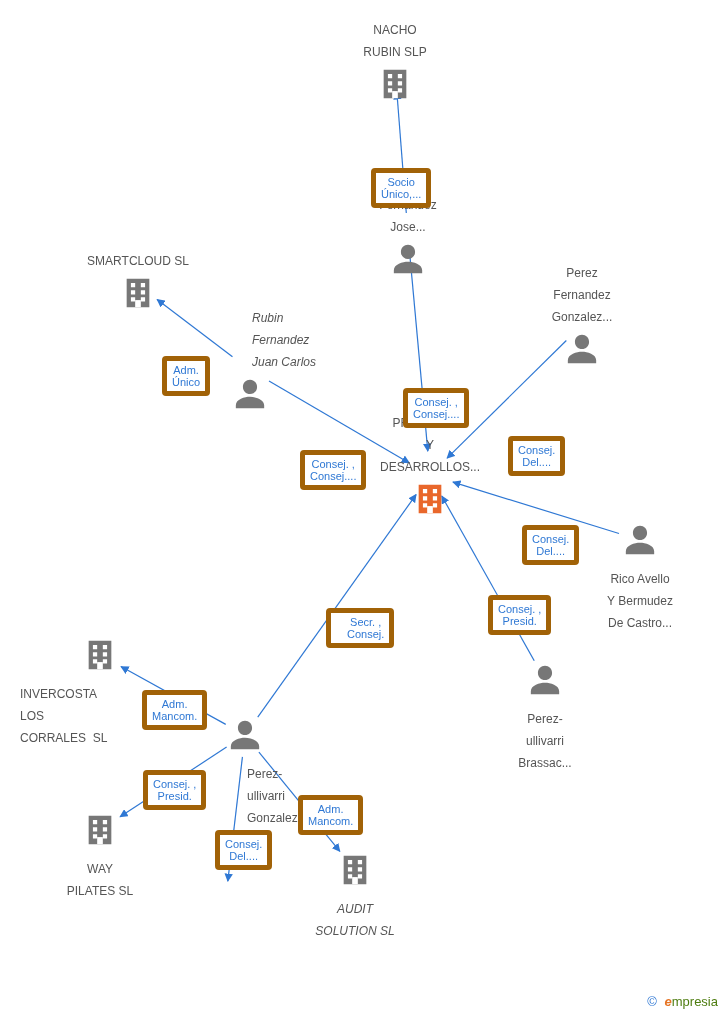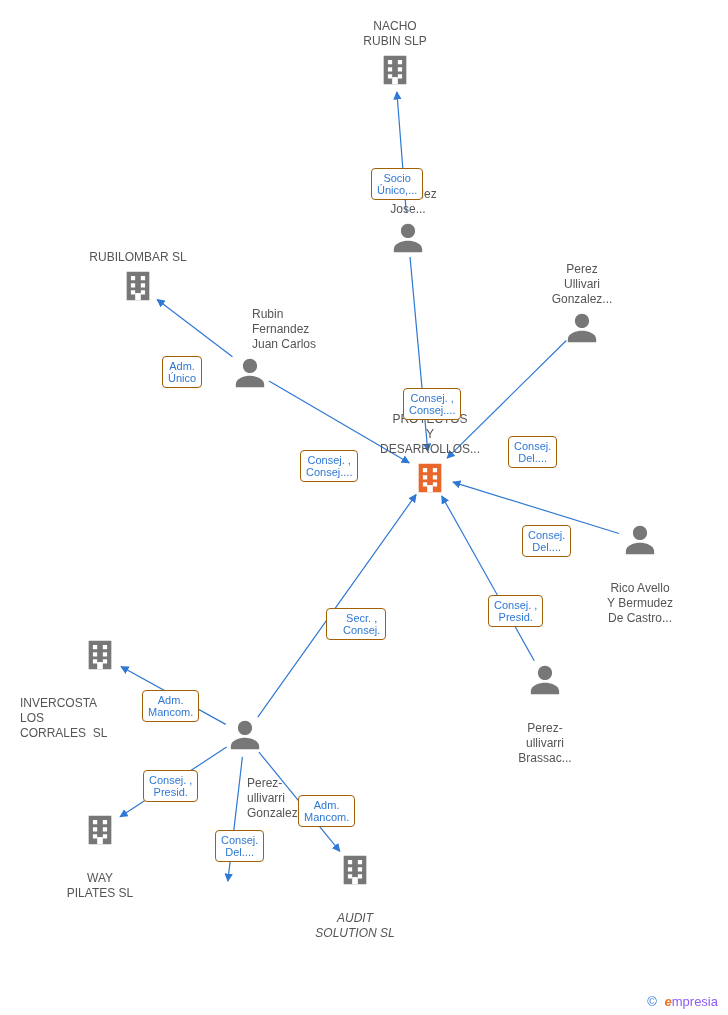--- a/index.html
+++ b/index.html
@@ -1,27 +1,27 @@
 <!DOCTYPE html>
 <html><head>
 <meta charset="utf-8">
 <style>
   html,body{margin:0;padding:0;width:728px;height:1015px;font-family:Arial,Helvetica,sans-serif;background:#fff;color:#555;}
   .canvas{position:relative;width:728px;height:1015px;}
-  .node{position:absolute;text-align:center;font-size:12px;line-height:15px;}
+  .node{position:absolute;text-align:center;font-size:12px;line-height:22px;}
   .node .label{display:block;margin-bottom:4px;white-space:pre;}
-  .node.below .label{margin-top:20px;margin-bottom:0;}
+  .node.below .label{margin-top:4px;margin-bottom:0;}
   .icon-company,.icon-person{display:inline-block;}
   .icon-company svg,.icon-person svg{display:block;margin:0 auto;}
-  .edge-label{position:absolute;font-size:11px;line-height:12px;color:#2f78d4;border:1px solid #a16207;border-radius:4px;padding:3px 5px;background:#fff;text-align:center;white-space:pre;}
+  .edge-label{position:absolute;font-size:11px;line-height:12px;color:#2f78d4;border:5px solid #a16207;border-radius:4px;padding:3px 5px;background:#fff;text-align:center;white-space:pre;}
   svg.lines{position:absolute;left:0;top:0;pointer-events:none;}
   .footer{position:absolute;right:10px;bottom:6px;font-size:13px;}
   .footer .copy{color:#2f78d4;margin-right:4px;}
   .footer .e{color:#e67424;font-style:italic;font-weight:bold;}
-  .footer .rest{color:#8b5cf6;}
+  .footer .rest{color:#4d7c0f;}
 </style>
 </head>
 <body>
 
 <div class="canvas" id="canvas">
   <svg class="lines" id="lines" width="728" height="1015">
     <defs>
       <marker id="arrow" viewBox="0 0 10 10" refX="9" refY="5" markerWidth="7" markerHeight="7" orient="auto-start-reverse">
         <path d="M 0 0 L 10 5 L 0 10 z" fill="#2f78d4"></path>
       </marker>
@@ -47,32 +47,32 @@
 RUBIN SLP</span><span class="icon-company"><svg width="34" height="34" viewBox="0 0 24 24">
           <path fill="#777" d="M4 2h16v20H4z M7 5h3v3H7z M14 5h3v3h-3z M7 10h3v3H7z M14 10h3v3h-3z M7 15h3v3H7z M14 15h3v3h-3z M10 18h4v4h-4z"></path>
           <path fill="#fff" d="M7 5h3v3H7z M14 5h3v3h-3z M7 10h3v3H7z M14 10h3v3h-3z M7 15h3v3H7z M14 15h3v3h-3z"></path>
           <rect x="10" y="17" width="4" height="5" fill="#fff"></rect>
         </svg></span></div>
     <div class="node" style="left: 348px; width: 120px; top: 172px;"><span class="label">Rubin
 Fernandez
 Jose...</span><span class="icon-person"><svg width="34" height="34" viewBox="0 0 24 24">
           <path fill="#777" d="M12 12c2.8 0 5-2.2 5-5s-2.2-5-5-5-5 2.2-5 5 2.2 5 5 5zm0 2c-3.7 0-10 1.7-10 6v2h20v-2c0-4.3-6.3-6-10-6z"></path>
         </svg></span></div>
-    <div class="node" style="left: 78px; width: 120px; top: 250px;"><span class="label">RUBILOMBAR SL</span><span class="icon-company"><svg width="34" height="34" viewBox="0 0 24 24">
+    <div class="node" style="left: 78px; width: 120px; top: 250px;"><span class="label">SMARTCLOUD SL</span><span class="icon-company"><svg width="34" height="34" viewBox="0 0 24 24">
           <path fill="#777" d="M4 2h16v20H4z M7 5h3v3H7z M14 5h3v3h-3z M7 10h3v3H7z M14 10h3v3h-3z M7 15h3v3H7z M14 15h3v3h-3z M10 18h4v4h-4z"></path>
           <path fill="#fff" d="M7 5h3v3H7z M14 5h3v3h-3z M7 10h3v3H7z M14 10h3v3h-3z M7 15h3v3H7z M14 15h3v3h-3z"></path>
           <rect x="10" y="17" width="4" height="5" fill="#fff"></rect>
         </svg></span></div>
-    <div class="node" style="left: 190px; width: 120px; top: 307px;"><span class="label" style="text-align: left; margin-left: 62px;">Rubin
+    <div class="node" style="left: 190px; width: 120px; top: 307px;"><span class="label" style="text-align: left; margin-left: 62px; font-style: italic;">Rubin
 Fernandez
 Juan Carlos</span><span class="icon-person"><svg width="34" height="34" viewBox="0 0 24 24">
           <path fill="#777" d="M12 12c2.8 0 5-2.2 5-5s-2.2-5-5-5-5 2.2-5 5 2.2 5 5 5zm0 2c-3.7 0-10 1.7-10 6v2h20v-2c0-4.3-6.3-6-10-6z"></path>
         </svg></span></div>
     <div class="node" style="left: 522px; width: 120px; top: 262px;"><span class="label">Perez
-Ullivari
+Fernandez
 Gonzalez...</span><span class="icon-person"><svg width="34" height="34" viewBox="0 0 24 24">
           <path fill="#777" d="M12 12c2.8 0 5-2.2 5-5s-2.2-5-5-5-5 2.2-5 5 2.2 5 5 5zm0 2c-3.7 0-10 1.7-10 6v2h20v-2c0-4.3-6.3-6-10-6z"></path>
         </svg></span></div>
     <div class="node" style="left: 370px; width: 120px; top: 412px;"><span class="label">PROYECTOS
 Y
 DESARROLLOS...</span><span class="icon-company"><svg width="34" height="34" viewBox="0 0 24 24">
           <path fill="#e9672b" d="M4 2h16v20H4z M7 5h3v3H7z M14 5h3v3h-3z M7 10h3v3H7z M14 10h3v3h-3z M7 15h3v3H7z M14 15h3v3h-3z M10 18h4v4h-4z"></path>
           <path fill="#fff" d="M7 5h3v3H7z M14 5h3v3h-3z M7 10h3v3H7z M14 10h3v3h-3z M7 15h3v3H7z M14 15h3v3h-3z"></path>
           <rect x="10" y="17" width="4" height="5" fill="#fff"></rect>
         </svg></span></div>

